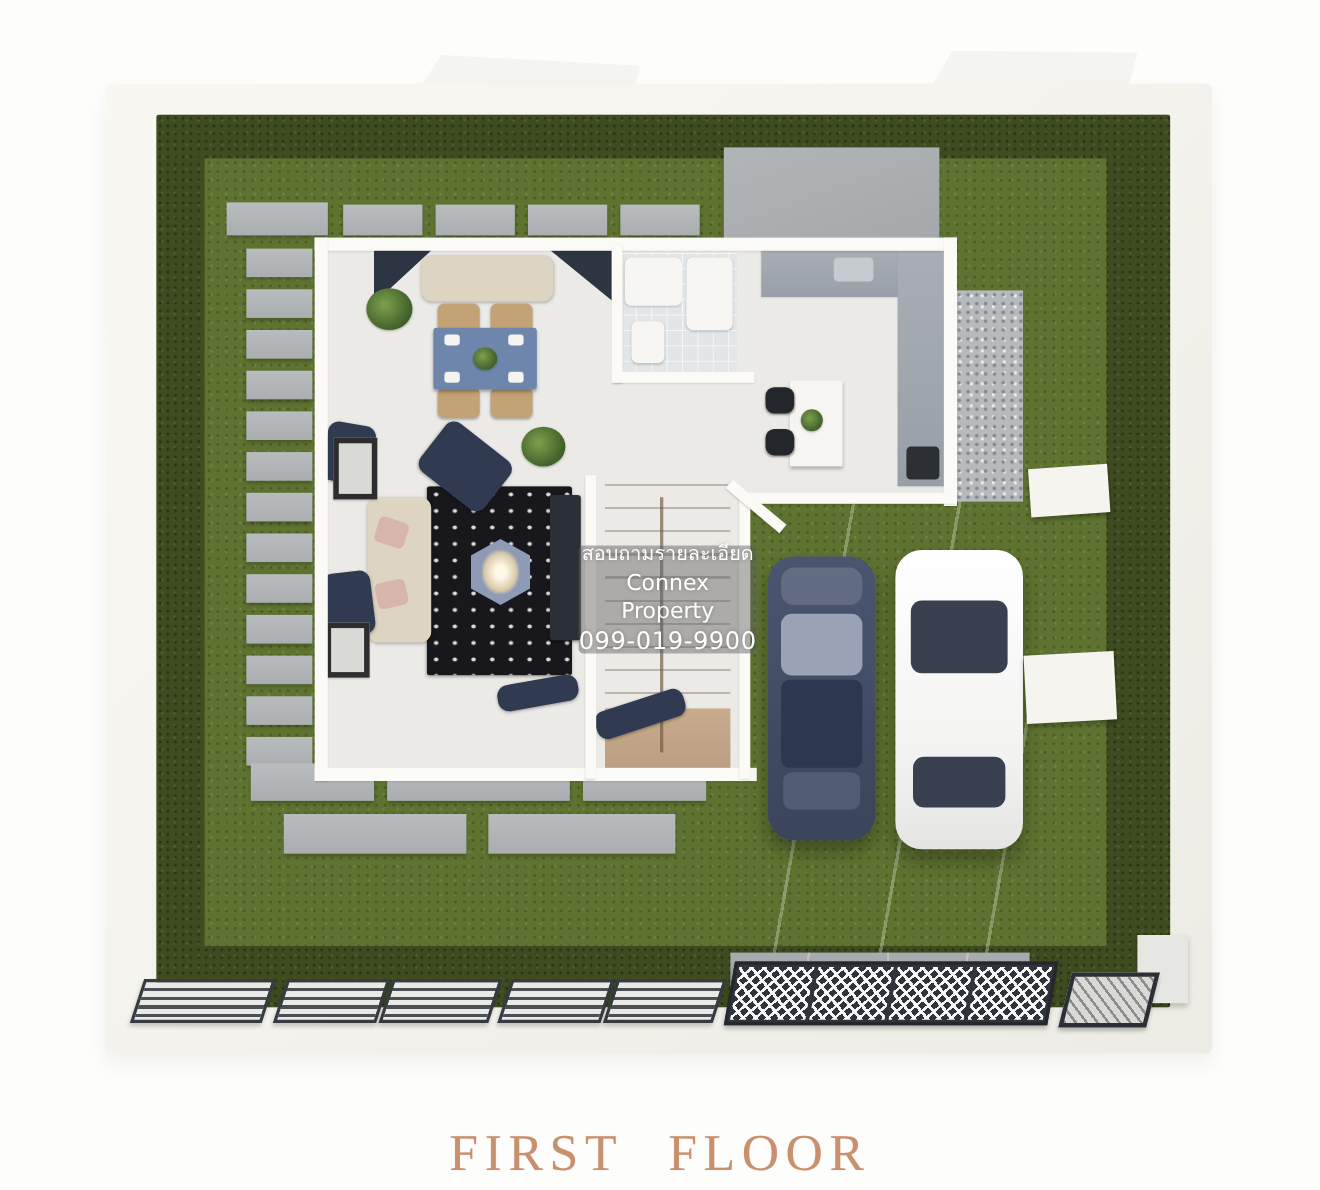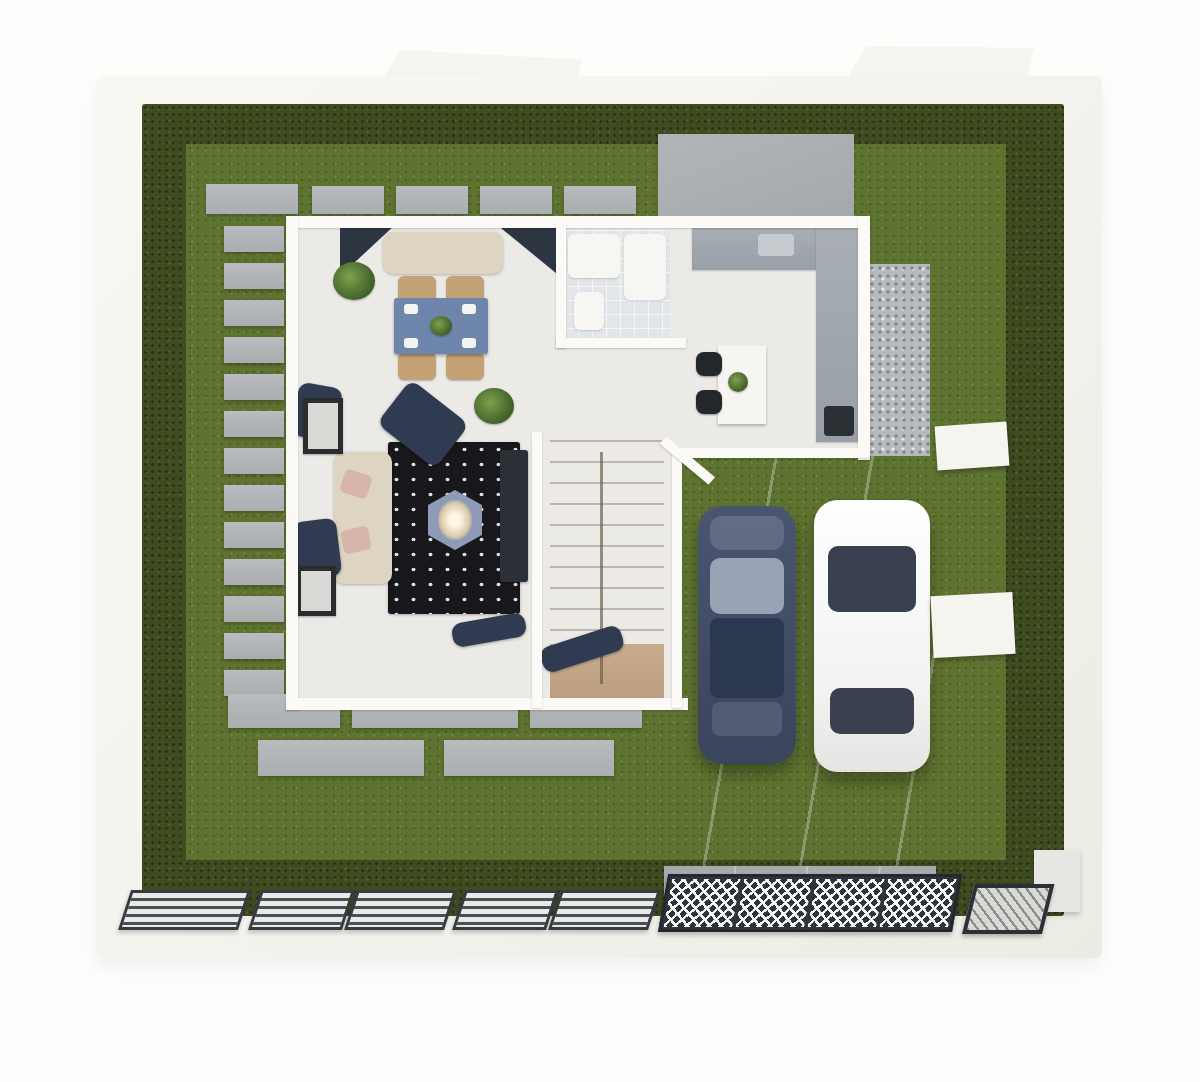--- a/index.html
+++ b/index.html
@@ -278,15 +278,21 @@
   <div class="abs rail-fence" style="left:452px;top:890px;width:88px;height:34px;"></div>
   <div class="abs rail-fence" style="left:548px;top:890px;width:94px;height:34px;"></div>
   <div class="abs gate-frame" style="left:658px;top:874px;width:284px;height:48px;">
     <div class="gate-panel"></div>
     <div class="gate-panel"></div>
     <div class="gate-panel"></div>
     <div class="gate-panel"></div>
   </div>
   <div class="abs side-gate" style="left:962px;top:884px;width:72px;height:42px;"></div>
 
-
+  <div class="abs watermark">
+    <div class="wm-1">สอบถามรายละเอียด</div>
+    <div class="wm-2">Connex Property</div>
+    <div class="wm-3">099-019-9900</div>
+  </div>
+
+  <div class="abs caption">FIRST FLOOR</div>
 
 </div>
 
 </body></html>

